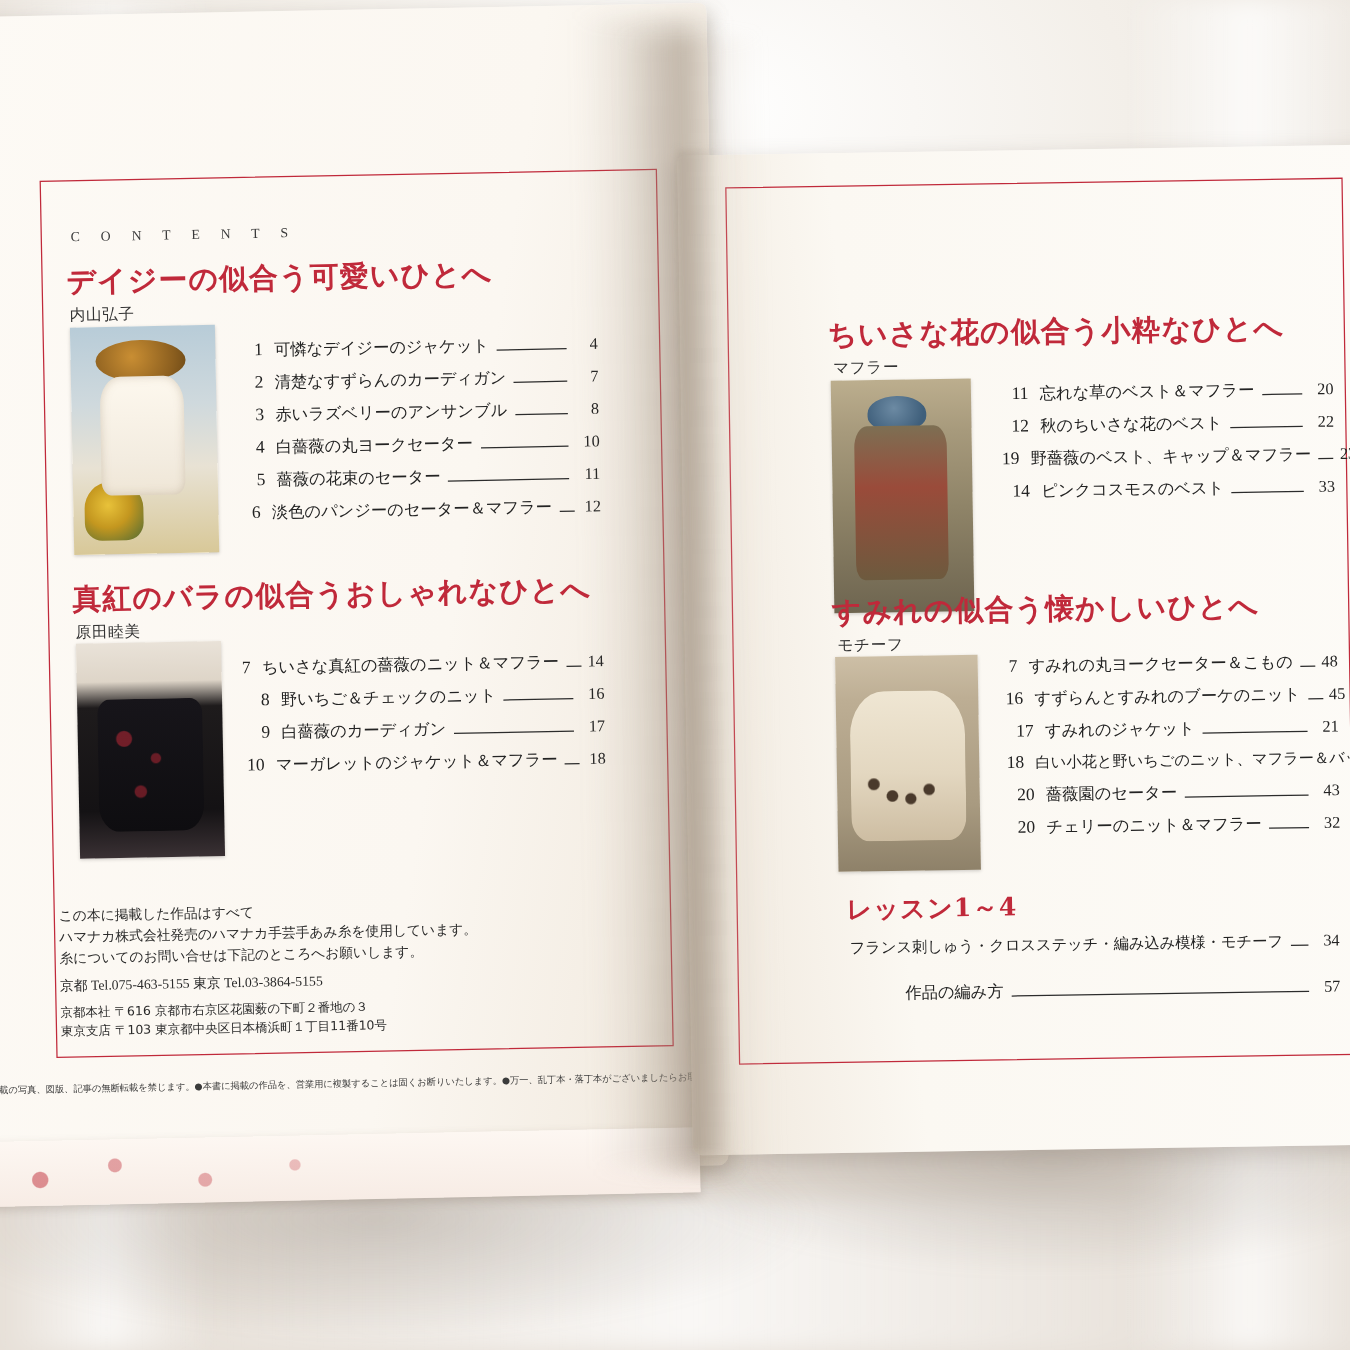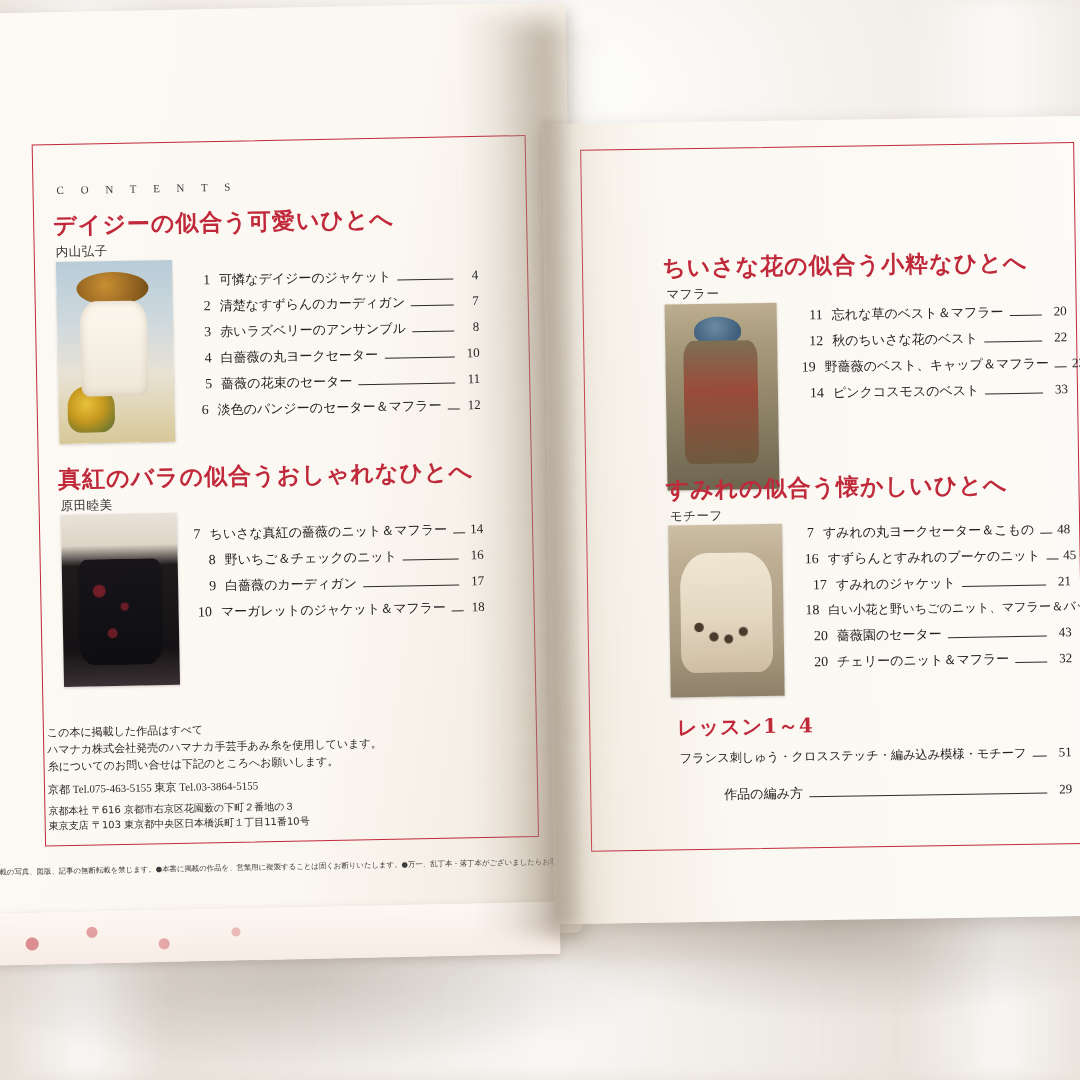--- a/index.html
+++ b/index.html
@@ -500,29 +500,29 @@
         <span class="toc-page">32</span>
       </div>
     </div>
 
     <div class="sec-title" style="position:absolute; left:126px; top:592px; font-size:20px;">レッスン1～4</div>
 
     <div style="position:absolute; left:128px; top:628px; width:392px;">
       <div class="toc-row" style="font-size:12.2px;">
         <span class="toc-text">フランス刺しゅう・クロスステッチ・編み込み模様・モチーフ</span>
         <span class="toc-lead"></span>
-        <span class="toc-page">51</span>
+        <span class="toc-page">34</span>
       </div>
     </div>
 
     <div style="position:absolute; left:172px; top:664px; width:348px;">
       <div class="toc-row" style="font-size:13px;">
         <span class="toc-text">作品の編み方</span>
         <span class="toc-lead"></span>
-        <span class="toc-page">29</span>
+        <span class="toc-page">57</span>
       </div>
     </div>
   </div>
 
   <div id="gutter"></div>
   <div id="liftshadow"></div>
   <div id="curl"></div>
 </div>
 
 </body></html>

